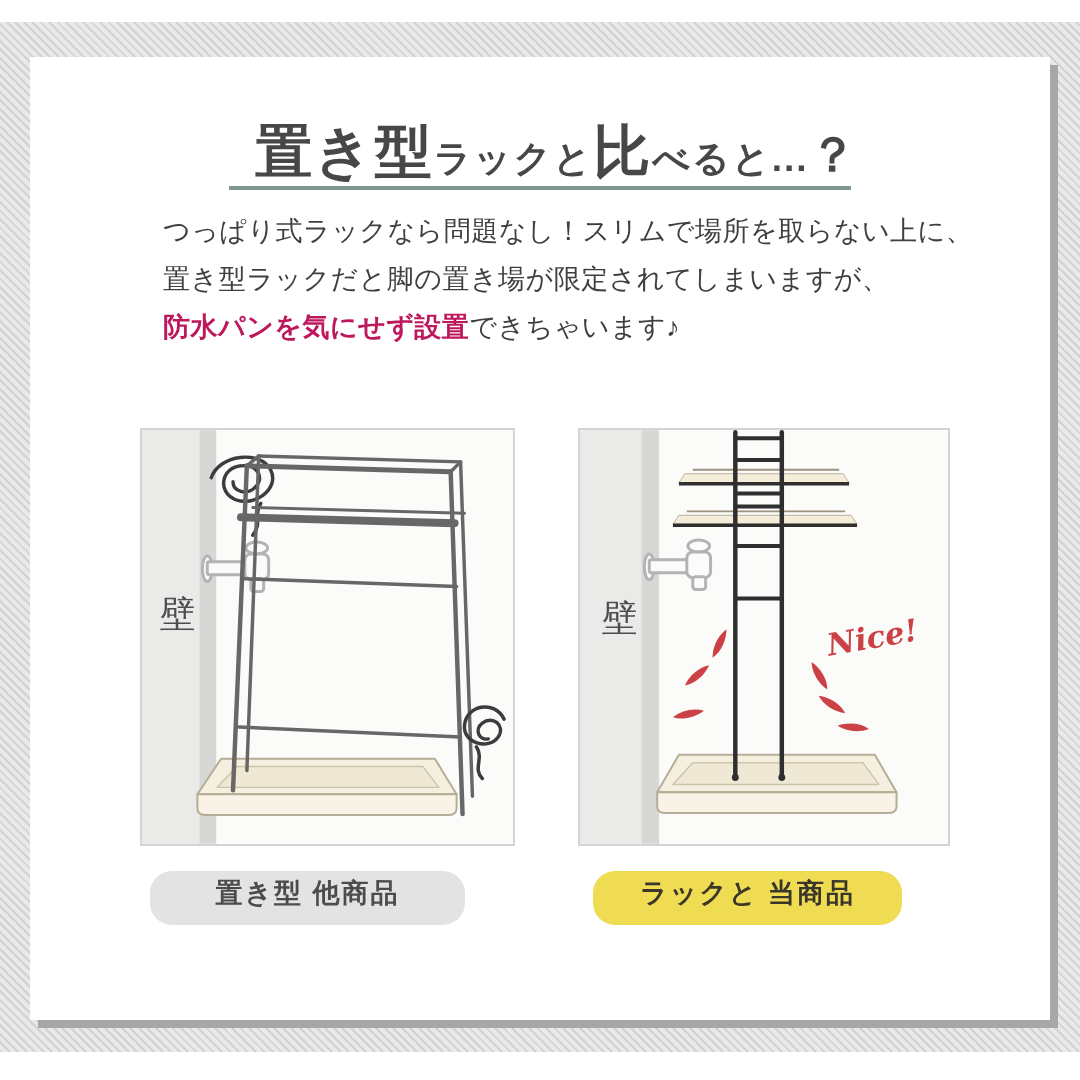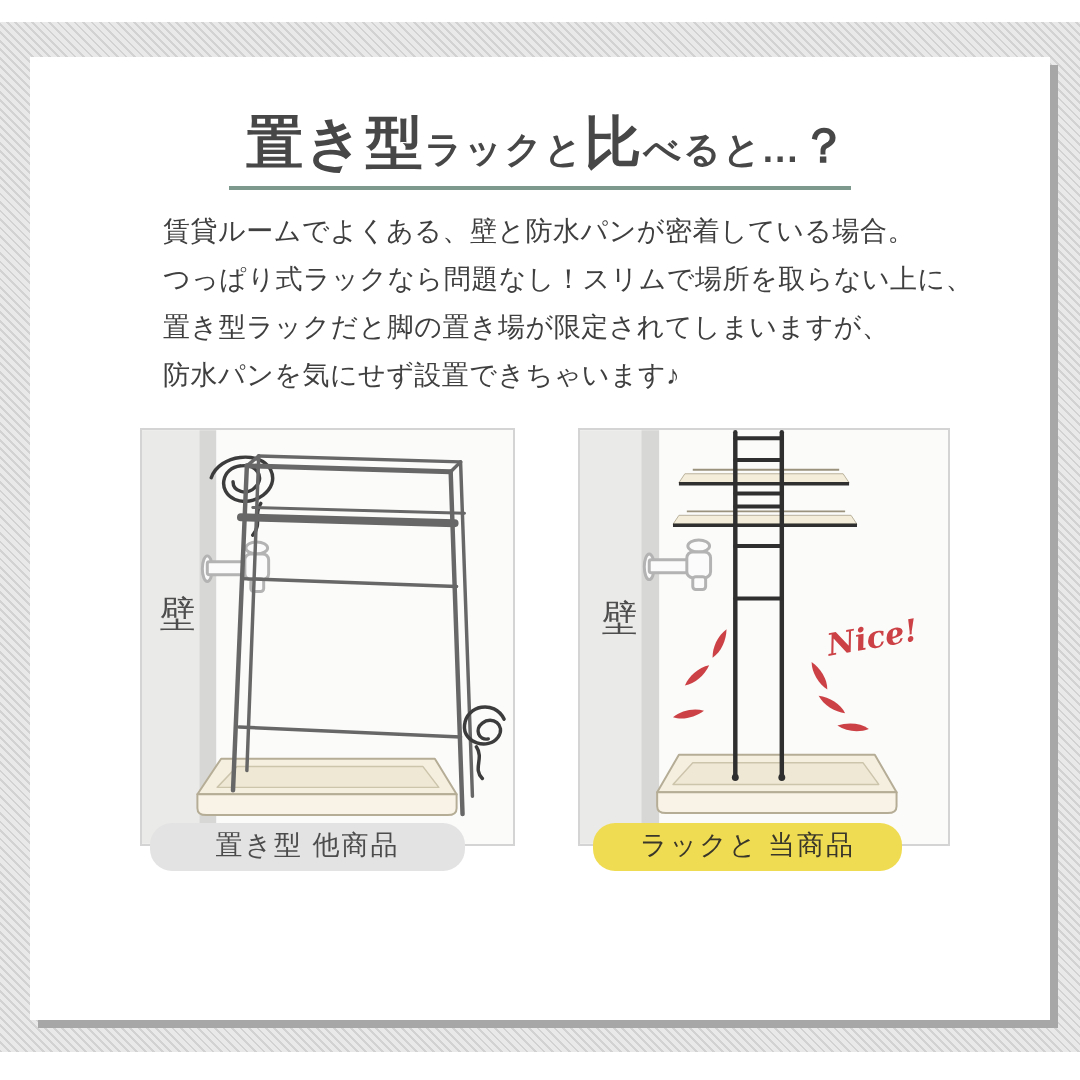--- a/index.html
+++ b/index.html
@@ -14,49 +14,49 @@
     background:repeating-linear-gradient(45deg,#d2d2d2 0 2px,#e9e9e9 2px 6px);
   }
   .card{
     position:absolute;left:30px;top:57px;width:1020px;height:963px;
     background:#ffffff;
     box-shadow:8px 8px 0 #a7a7a7;
   }
   
   .title{
     position:absolute;top:46px;left:0;width:100%;
-    text-align:center;margin:8px;font-weight:700;color:var(--title-ink,#474747);
+    text-align:center;margin:17px;font-weight:700;color:var(--title-ink,#474747);
     letter-spacing:2px;line-height:1.1;white-space:nowrap;
   }
   .title .t-xl{font-size:57px;}
   .title .t-lg{font-size:48px;}
   .title .t-md{font-size:37px;}
   .title-underline{
     position:absolute;top:129px;left:50%;width:622px;margin-left:-311px;height:4px;
     background:var(--underline-green,#7d988c);
   }
   
   .intro{
     position:absolute;top:150px;left:133px;width:780px;
     font-size:27px;line-height:48px;letter-spacing:0.5px;color:var(--ink,#3f3f3f);
   }
   .intro .line{white-space:nowrap;}
-  .intro .b{font-weight:400;color:#404040;}
+  .intro .b{font-weight:700;color:#be185d;}
   
   .panel{
     position:absolute;top:371px;height:418px;margin:0;
     background:#fbfbfa;border:2px solid #d4d4d4;box-sizing:border-box;
   }
   .panel svg{position:absolute;left:0;top:0;width:100%;height:100%;}
   .panel-left{left:110px;width:375px;}
   .panel-right{left:548px;width:372px;}
   
   .pill{
-    position:absolute;top:766px;height:48px;border-radius:22px;
-    font-size:27px;font-weight:400;text-align:center;line-height:44px;
+    position:absolute;top:814px;height:54px;border-radius:22px;
+    font-size:27px;font-weight:700;text-align:center;line-height:44px;
     letter-spacing:2px;white-space:nowrap;
   }
   .pill-gray{left:120px;width:315px;background:var(--pill-gray,#e3e3e3);color:#4c4c4c;}
   .pill-yellow{left:563px;width:309px;background:var(--pill-yellow,#f0dc52);color:#39362a;}
   
   .wall-label{
     font-size:36px;fill:#4d4d4d;font-family:"Liberation Sans","DejaVu Sans",sans-serif;
   }
   .nice-label{
     font-size:31px;font-style:italic;font-weight:700;
@@ -68,21 +68,20 @@
 <body style="--underline-green: #7d988c; --pill-gray: #e3e3e3; --pill-yellow: #f0dc52; --accent-red: #cc4145; --ink: #3f3f3f; --title-ink: #474747;">
 
 <div class="stripe-bg"></div>
 
 <div class="card">
 
   <h1 class="title"><span class="t-xl">置き型</span><span class="t-md">ラックと</span><span class="t-xl">比</span><span class="t-md">べると</span><span class="t-md">...</span><span class="t-lg">？</span></h1>
   <div class="title-underline"></div>
 
   <div class="intro">
-    <div class="line">賃貸ルームでよくある、壁と防水パンが密着している場合。</div>
     <div class="line">つっぱり式ラックなら問題なし！スリムで場所を取らない上に、</div>
     <div class="line">置き型ラックだと脚の置き場が限定されてしまいますが、</div>
     <div class="line"><span class="b">防水パンを気にせず設置</span><span>できちゃいます♪</span></div>
   </div>
 
   <figure class="panel panel-left">
     <svg viewBox="0 0 375 418">
 
       <g>
         <rect x="0" y="0" width="58" height="418" fill="#eaeae8"></rect>

